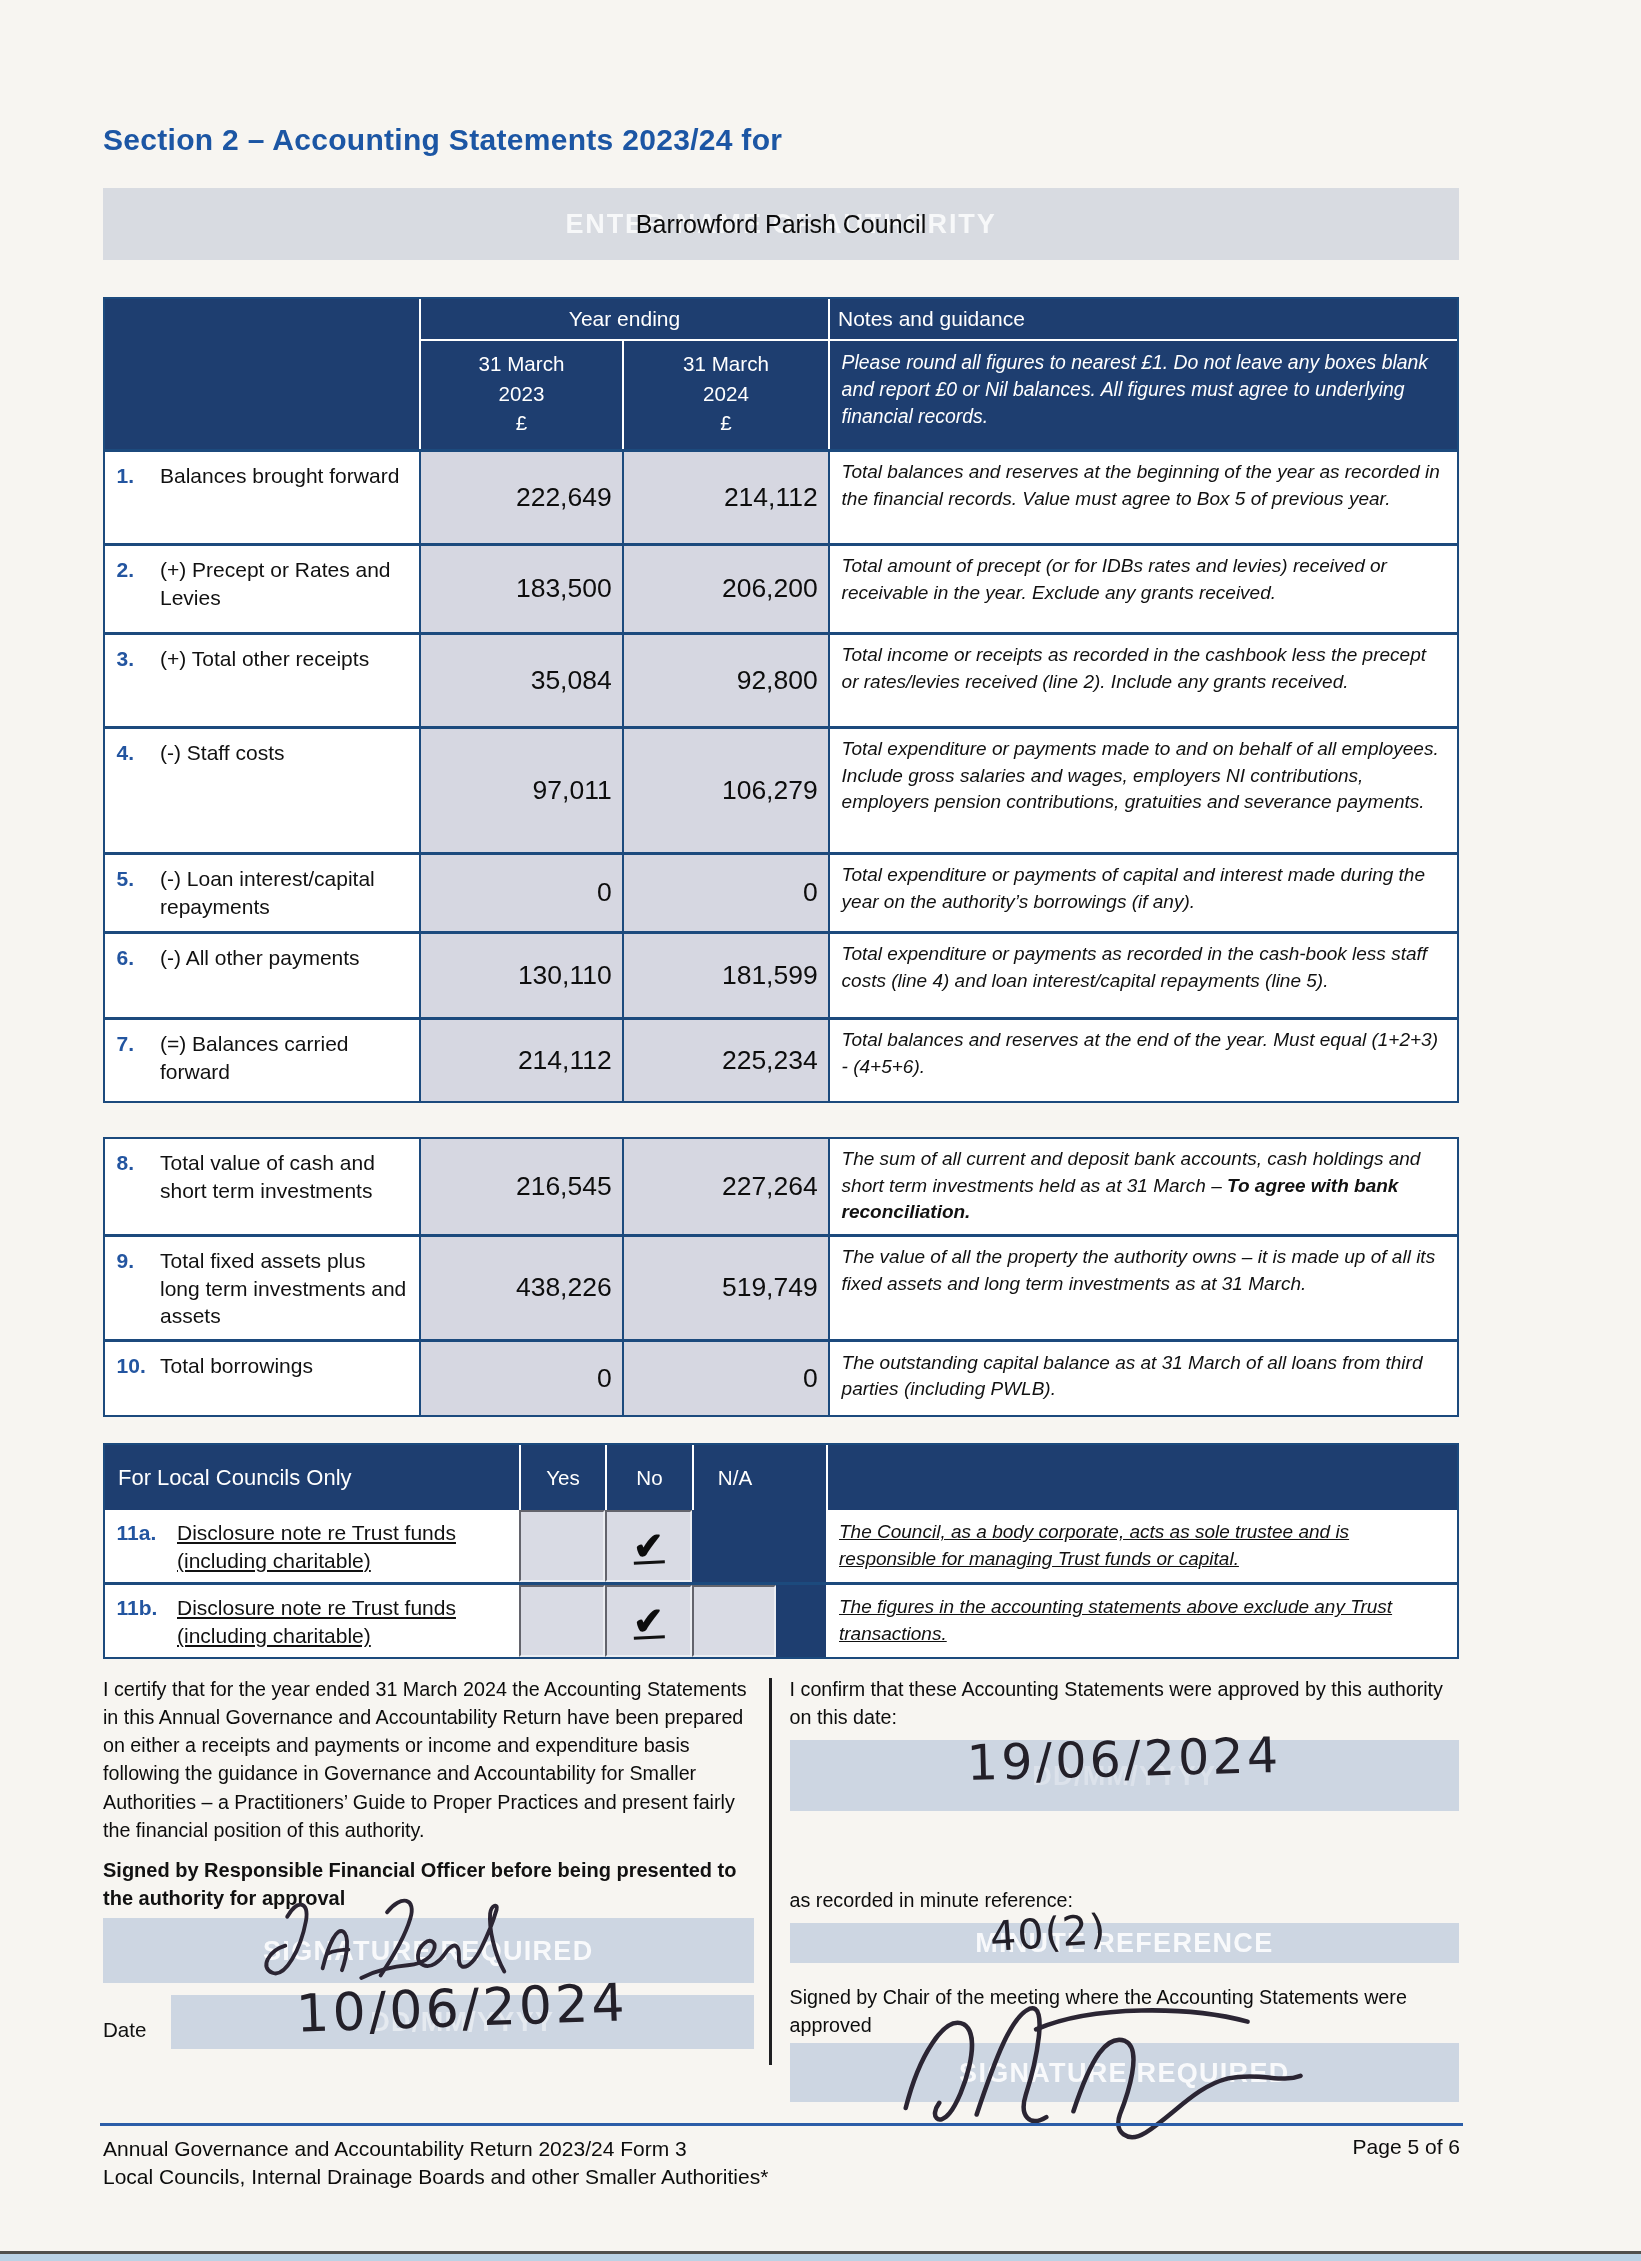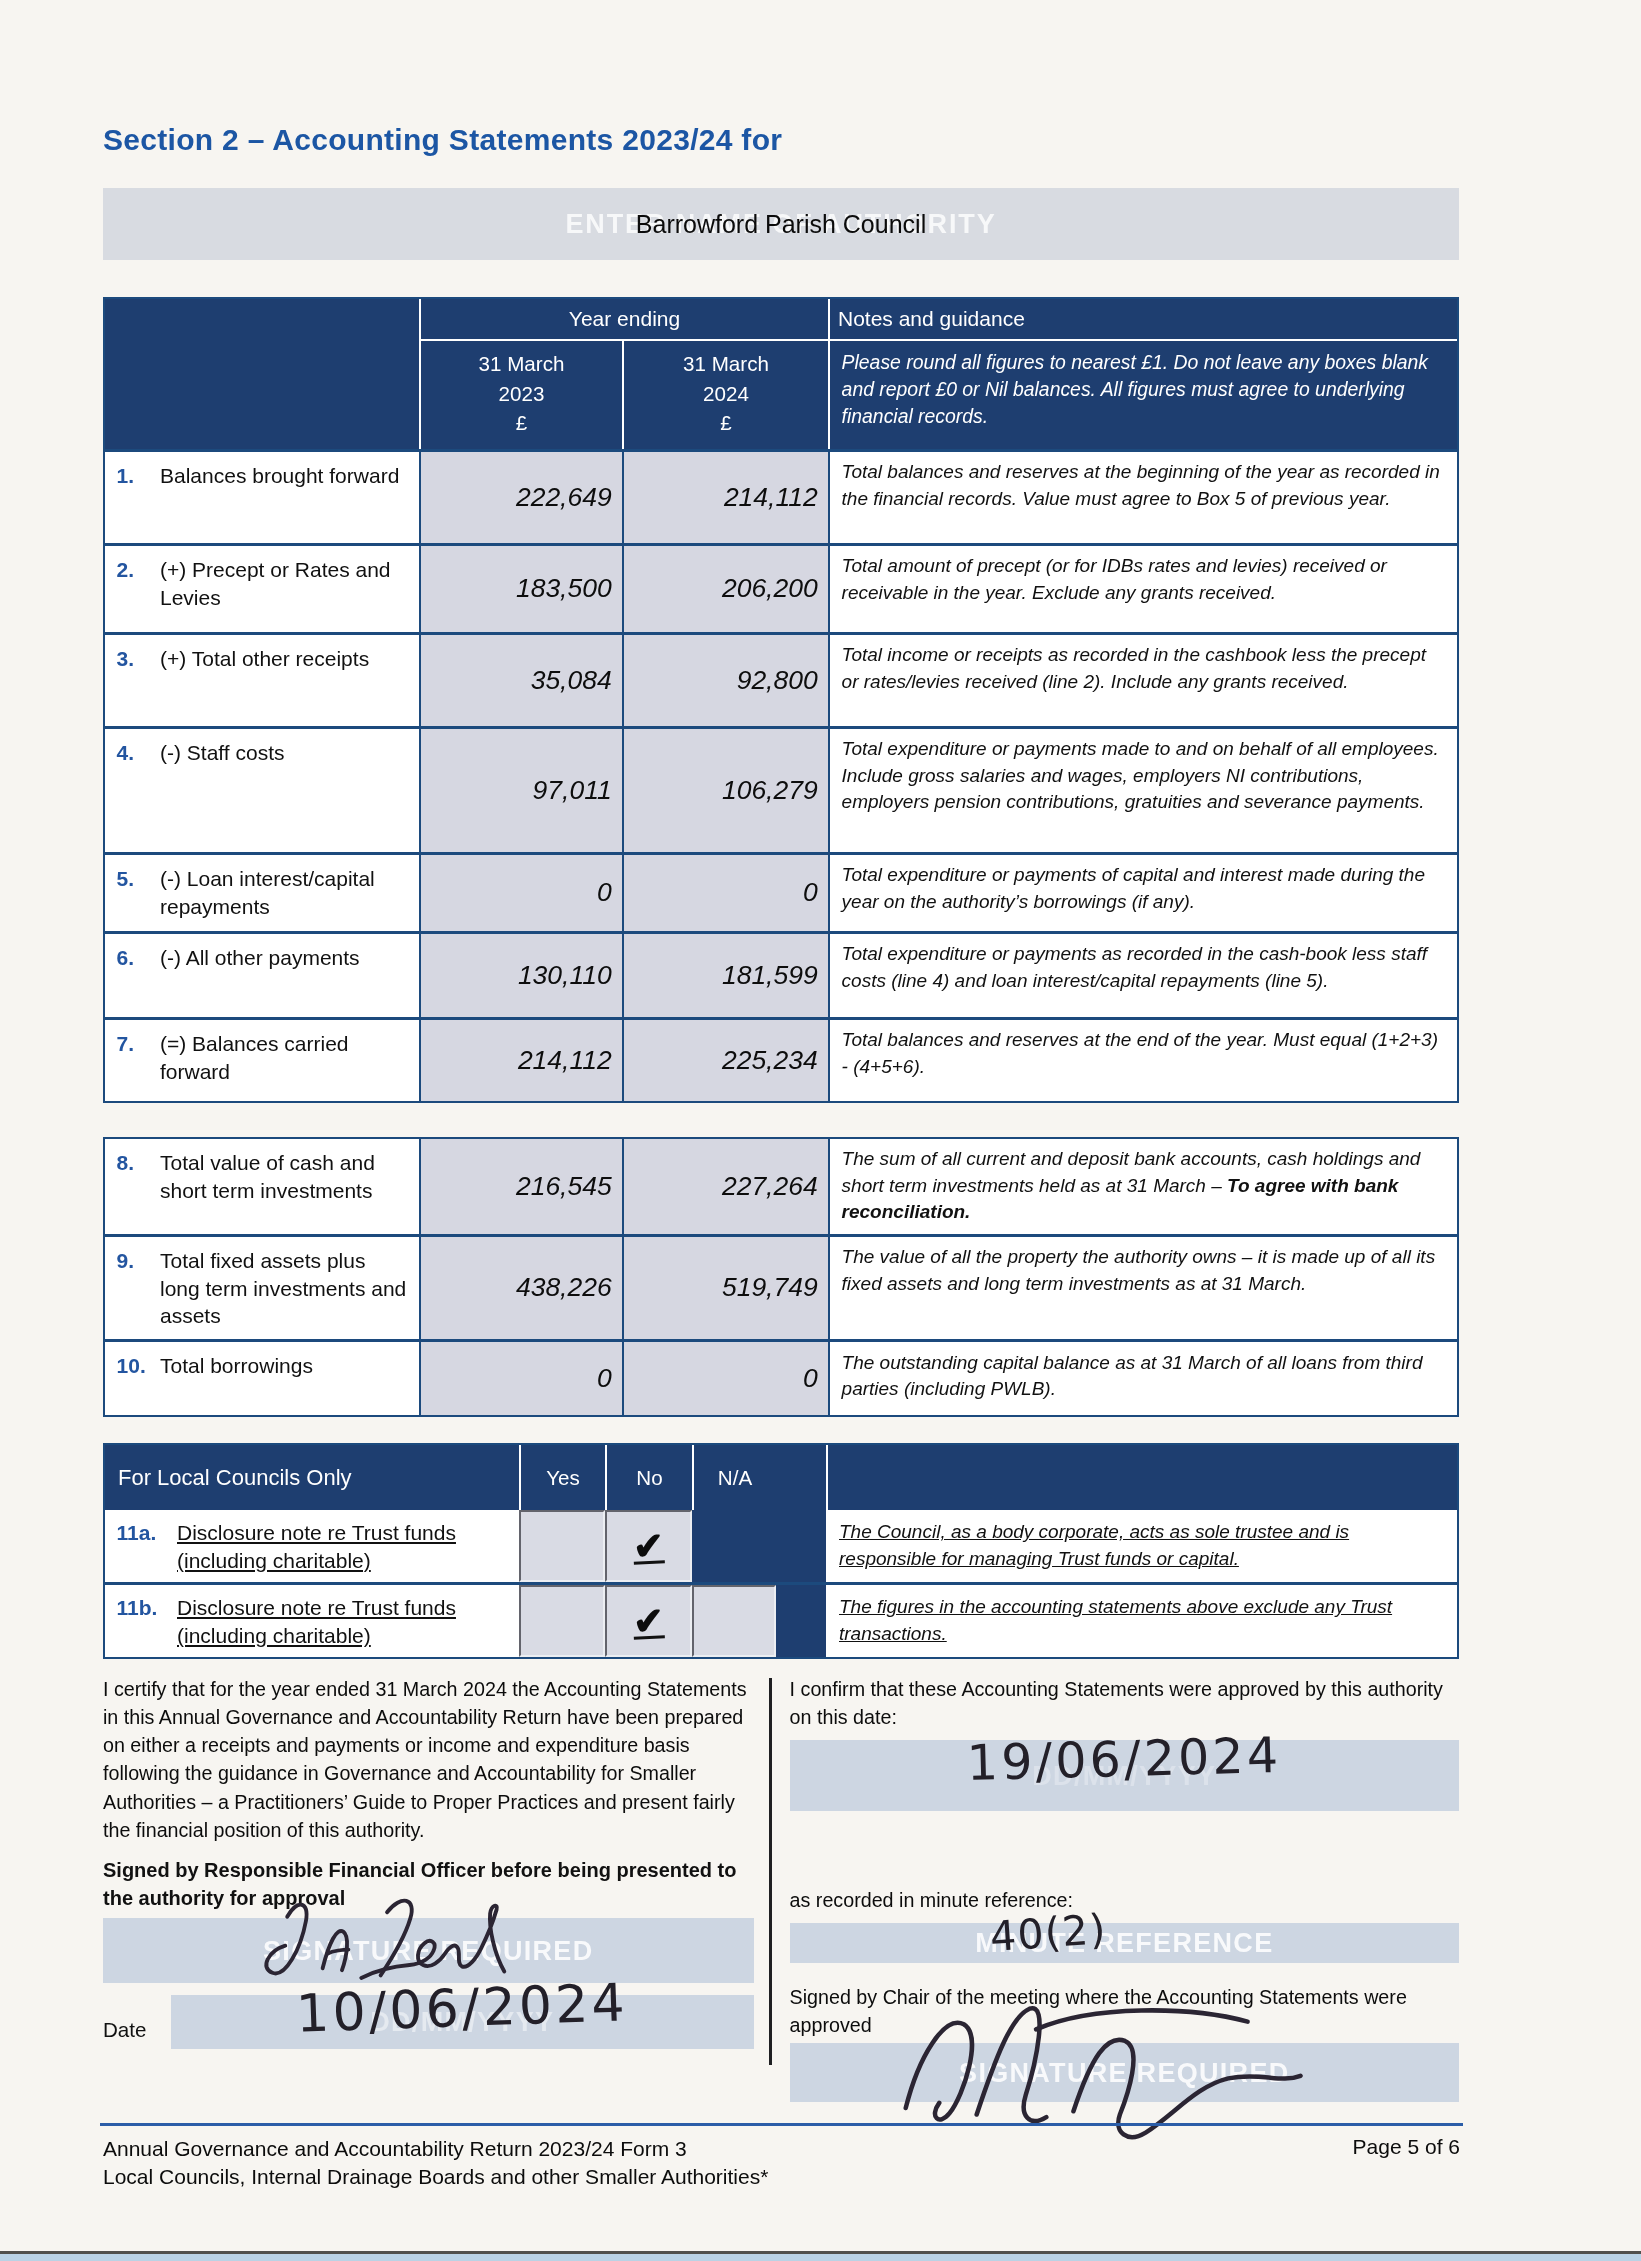--- a/index.html
+++ b/index.html
@@ -29,21 +29,21 @@
   .h-notestitle { grid-column:4; grid-row:1; border-left:2.6px solid #fff; display:flex; align-items:center; padding-left:8px; font-size:21px; }
   .h-y { grid-row:2; border-left:2.6px solid #fff; border-top:2.6px solid #fff; text-align:center; font-size:20.6px; line-height:1.45; padding:7.7px 0 10.3px 0; }
   .h-y span { display:block; }
   .h-instr { grid-row:2; grid-column:4; border-left:2.6px solid #fff; border-top:2.6px solid #fff;
              font-style:italic; font-size:19.4px; line-height:1.4; padding:7.7px 13px 10.3px 11.6px; }
   .trow { display:grid; grid-template-columns:314px 203px 206px 1fr; border-top:3.2px solid var(--divider,#1c4a7d); background:#fff; }
   .c-label { position:relative; padding:10.3px 9px 9px 55px; font-size:21px; line-height:1.32; }
   .rn { position:absolute; left:11.6px; top:10.3px; font-weight:bold; color:var(--num_blue,#2355a0); }
   .c-val { background:var(--cell_bg,#d6d7e1); border-left:2.6px solid var(--divider,#1c4a7d);
            display:flex; align-items:center; justify-content:flex-end; padding-right:10.3px;
-           font-size:26.5px; color:#0d0d0d;font-style:italic; }
+           font-size:26.5px; color:#0d0d0d; }
   .c-notes { border-left:2.6px solid var(--divider,#1c4a7d); font-style:italic; font-size:19px;
              line-height:1.4; padding:7.7px 10.3px 7.7px 11.6px; }
   .c-notes b { font-weight:bold; }
 
   
   .lc-tbl { margin-top:26px; border:2.6px solid var(--divider,#1c4a7d); background:#fff; }
   .lc-head { display:grid; grid-template-columns:414px 86px 87px 84px 50px 1fr; background:var(--navy,#1e3e70); color:#fff; height:65px; }
   .lc-title { display:flex; align-items:center; padding-left:13px; font-weight:normal; font-size:22px; }
   .lc-col { display:flex; align-items:center; justify-content:center; font-size:20.6px; border-left:2.6px solid #fff; }
   .lc-colx { border-left:none; }

